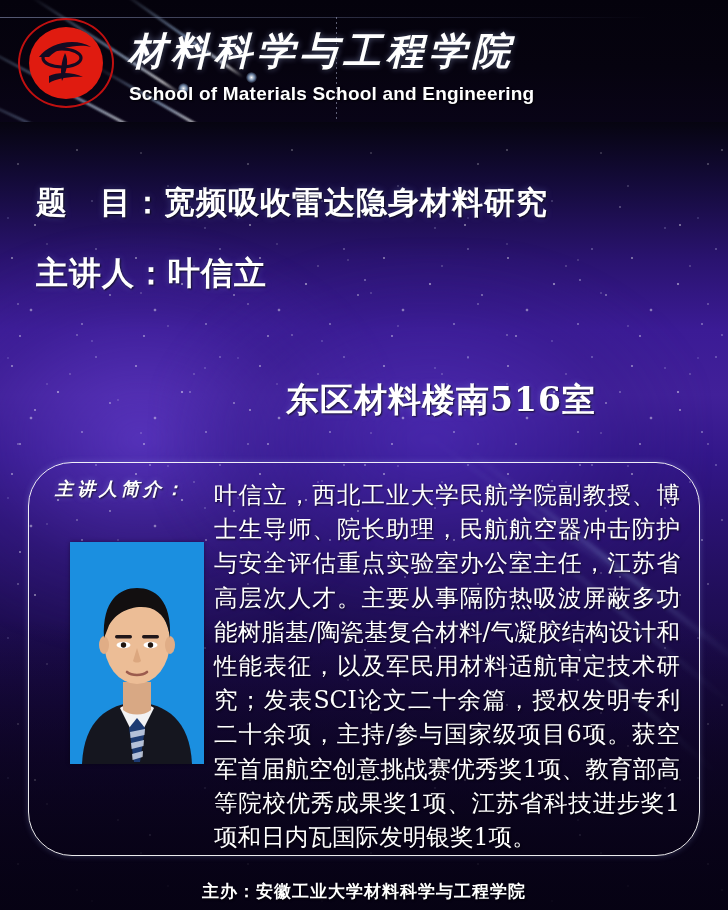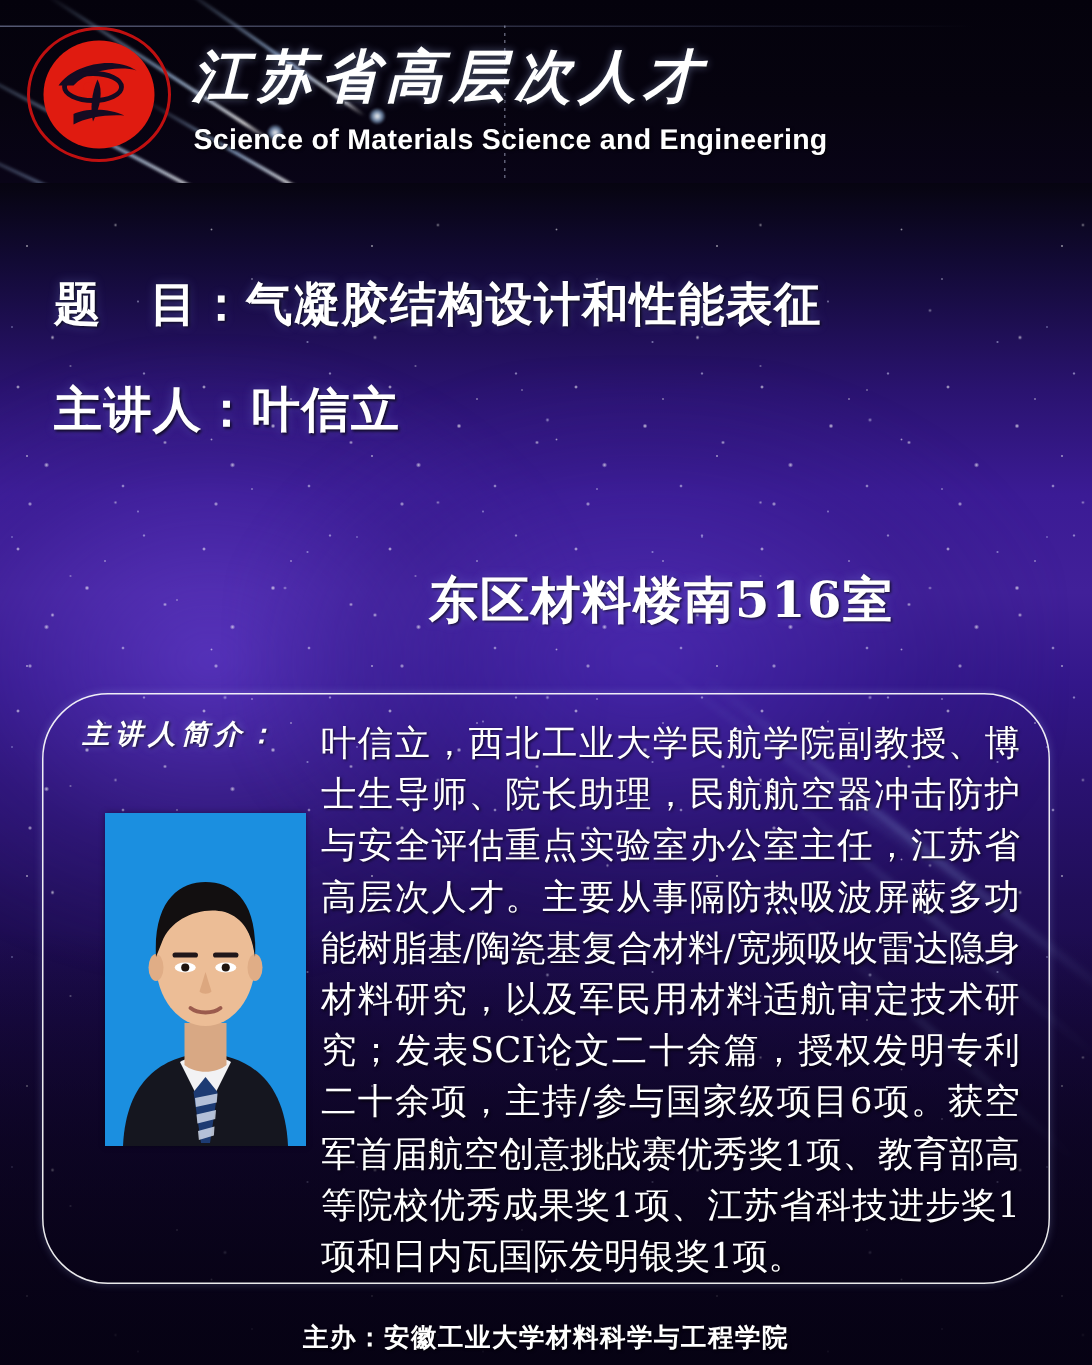--- a/index.html
+++ b/index.html
@@ -325,24 +325,24 @@
     <div class="logo-disc"></div>
     <svg class="logo-mark" viewBox="0 0 74 72">
       <path d="M10 30 C20 16, 46 10, 62 20 C52 17, 30 19, 20 30 Z" fill="#140b22"></path>
       <ellipse cx="33" cy="31" rx="19" ry="9" fill="none" stroke="#140b22" stroke-width="3.2"></ellipse>
       <path d="M36 26 C40 33, 38 44, 33 54 C31 46, 32 35, 36 26 Z" fill="#140b22"></path>
       <path d="M20 49 C28 45, 44 45, 54 50 C44 49, 28 51, 20 56 Z" fill="#140b22"></path>
       <circle cx="30" cy="31" r="3.4" fill="#e01b10"></circle>
     </svg>
   </div>
 
-  <div class="school-cn">江苏省高层次人才</div>
-  <div class="school-en">Science of Materials Science and Engineering</div>
-
-  <div class="info line-title">题　目：气凝胶结构设计和性能表征</div>
+  <div class="school-cn">材料科学与工程学院</div>
+  <div class="school-en">School of Materials School and Engineering</div>
+
+  <div class="info line-title">题　目：宽频吸收雷达隐身材料研究</div>
   <div class="info line-speaker">主讲人：叶信立</div>
   <div class="info line-where">东区材料楼南516室</div>
 
   <div class="bio-box"></div>
   <div class="bio-heading">主讲人简介：</div>
 
   <div class="portrait">
     <svg viewBox="0 0 134 222" width="134" height="222">
       <rect x="0" y="0" width="134" height="222" fill="#1b8fe0"></rect>
 
@@ -371,17 +371,17 @@
       <ellipse cx="80.5" cy="103" rx="7" ry="3.3" fill="#ffffff"></ellipse>
       <circle cx="53.5" cy="103" r="2.7" fill="#20150f"></circle>
       <circle cx="80.5" cy="103" r="2.7" fill="#20150f"></circle>
 
       <path d="M67 106 L63 119 C65 121, 69 121, 71 119 Z" fill="#dca77f"></path>
 
       <path d="M57 130 C62 134, 72 134, 77 130" stroke="#9b5b4d" stroke-width="2.6" fill="none" stroke-linecap="round"></path>
     </svg>
   </div>
 
-  <div class="bio-text">叶信立，西北工业大学民航学院副教授、博士生导师、院长助理，民航航空器冲击防护与安全评估重点实验室办公室主任，江苏省高层次人才。主要从事隔防热吸波屏蔽多功能树脂基/陶瓷基复合材料/宽频吸收雷达隐身材料研究，以及军民用材料适航审定技术研究；发表SCI论文二十余篇，授权发明专利二十余项，主持/参与国家级项目6项。获空军首届航空创意挑战赛优秀奖1项、教育部高等院校优秀成果奖1项、江苏省科技进步奖1项和日内瓦国际发明银奖1项。</div>
+  <div class="bio-text">叶信立，西北工业大学民航学院副教授、博士生导师、院长助理，民航航空器冲击防护与安全评估重点实验室办公室主任，江苏省高层次人才。主要从事隔防热吸波屏蔽多功能树脂基/陶瓷基复合材料/气凝胶结构设计和性能表征，以及军民用材料适航审定技术研究；发表SCI论文二十余篇，授权发明专利二十余项，主持/参与国家级项目6项。获空军首届航空创意挑战赛优秀奖1项、教育部高等院校优秀成果奖1项、江苏省科技进步奖1项和日内瓦国际发明银奖1项。</div>
 
   <div class="footer">主办：安徽工业大学材料科学与工程学院</div>
 
 </div>
 
 </body></html>

